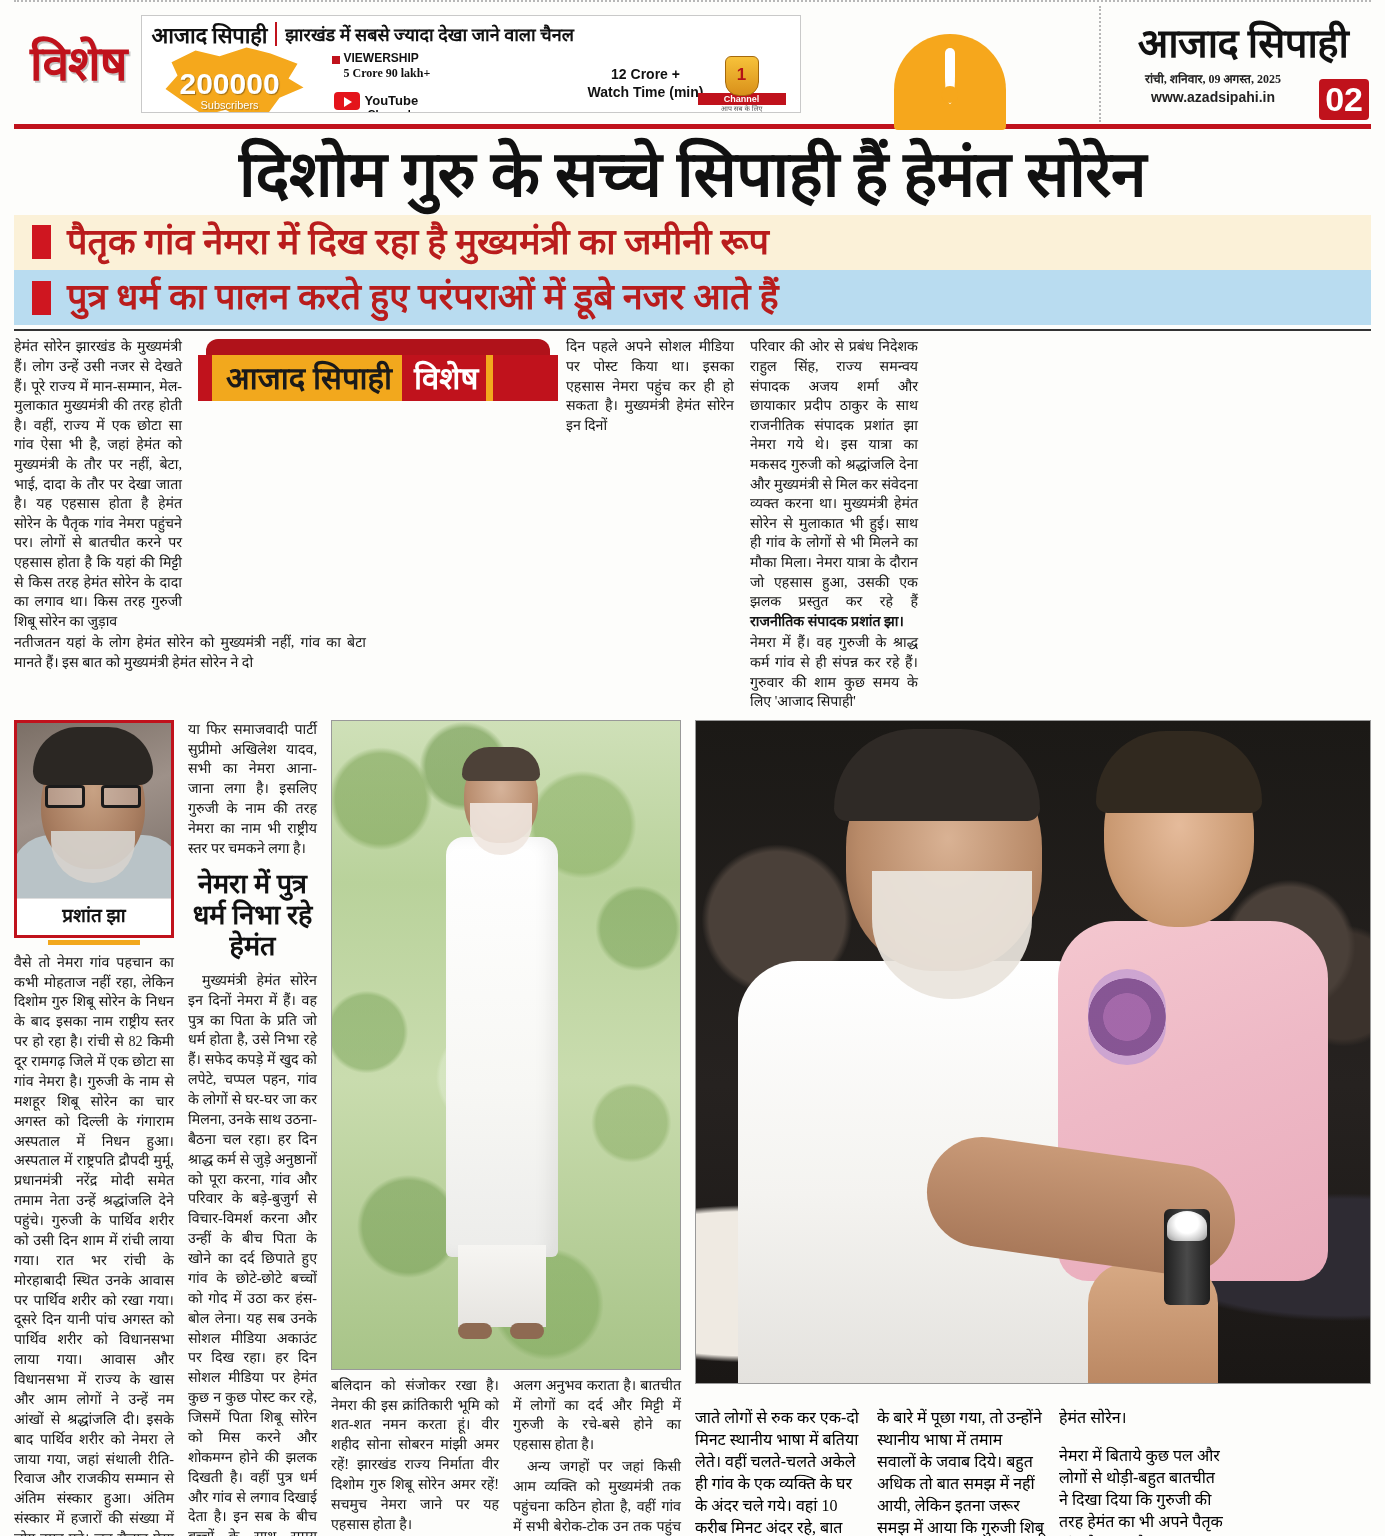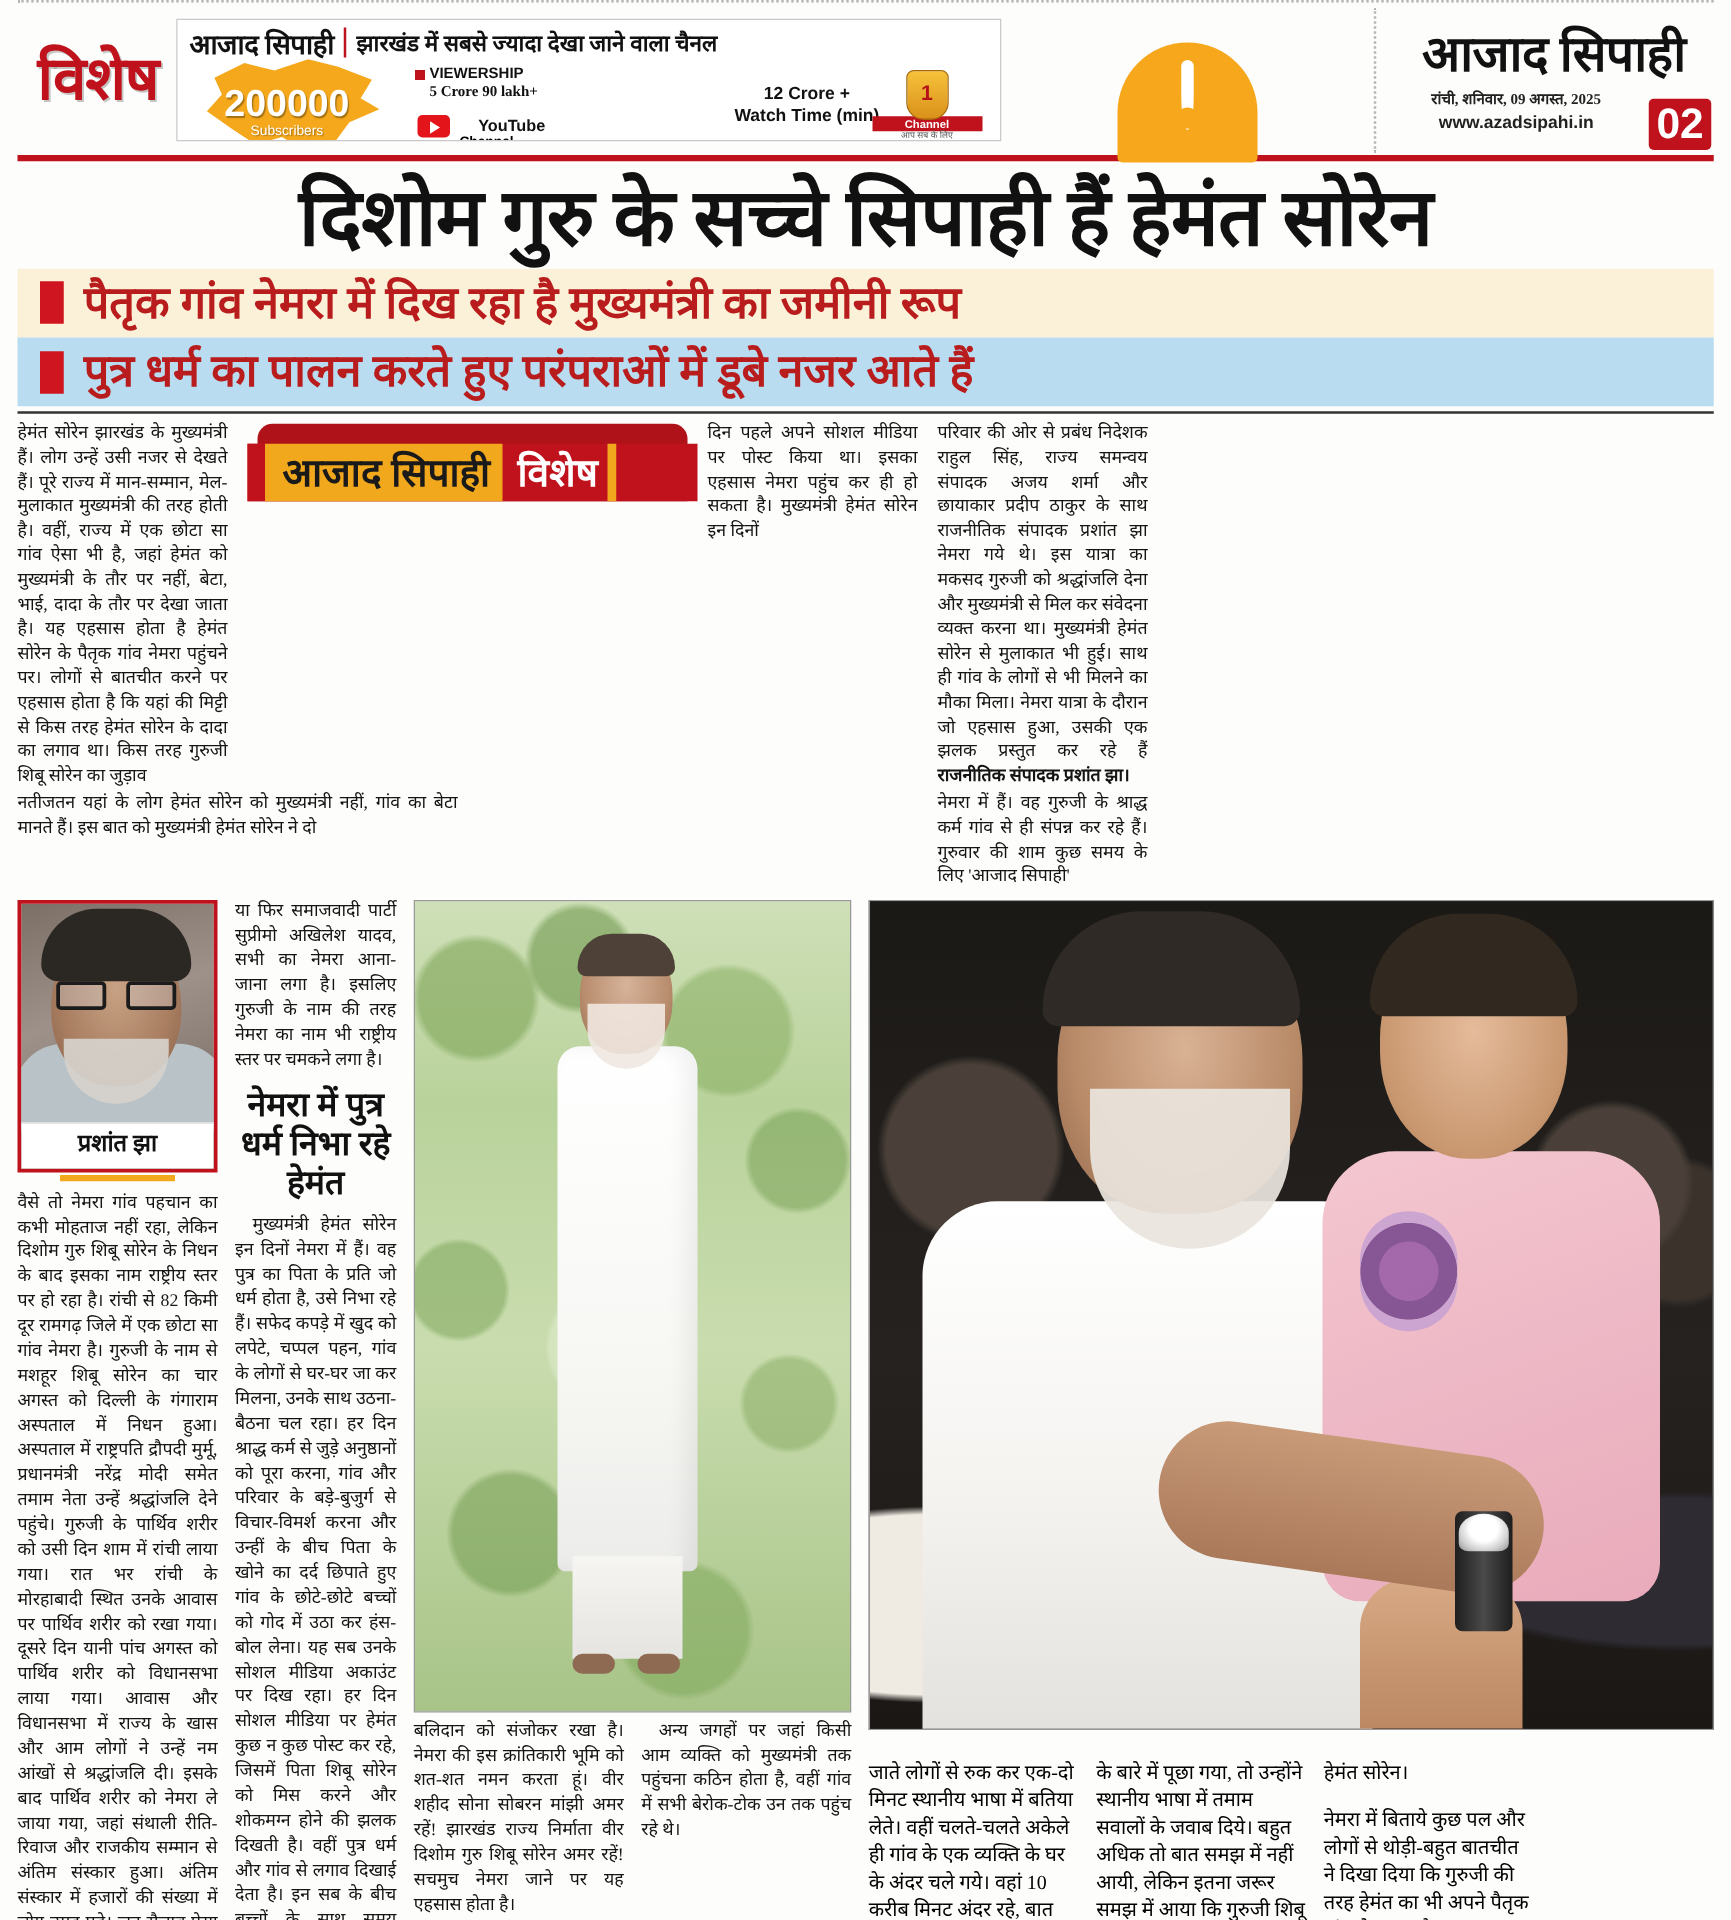--- a/index.html
+++ b/index.html
@@ -127,21 +127,21 @@
   .stat-label { font-size: 12px; font-weight: 700; color: #111; line-height: 1.15;}
   .stat-val { font-size: 12px; font-weight: 700; color: #111; margin-left: 12px; line-height:1.2;}
   .stat-col-b {
     flex: 1;
     text-align: center;
     font-family: "Liberation Sans", sans-serif;
     font-size: 14px; font-weight: 700; color: #111;
     padding-top: 14px; line-height: 1.25;
   }
   .yt-row {
-    display: flex; align-items: center; gap: 23px;
+    display: flex; align-items: center; gap: 5px;
     margin-top: 12px; margin-left: 2px;
   }
   .yt-logo {
     width: 26px; height: 18px; background: #e4141b; border-radius: 4px;
     position: relative;
   }
   .yt-logo::after {
     content:""; position:absolute; left:10px; top:4.5px;
     border-left: 8px solid #fff;
     border-top: 5px solid transparent;
@@ -686,20 +686,21 @@
           <div class="pt-foot l"></div>
           <div class="pt-foot r"></div>
         </div>
       </div>
       <div style="display:flex;gap:14px;">
         <div style="width:168px;">
           <p class="noind">बलिदान को संजोकर रखा है। नेमरा की इस क्रांतिकारी भूमि को शत-शत नमन करता हूं। वीर शहीद सोना सोबरन मांझी अमर रहें! झारखंड राज्य निर्माता वीर दिशोम गुरु शिबू सोरेन अमर रहें! सचमुच नेमरा जाने पर यह एहसास होता है।</p>
 
         </div>
         <div style="width:168px;">
+          <p class="noind">अलग अनुभव कराता है। बातचीत में लोगों का दर्द और मिट्टी में गुरुजी के रचे-बसे होने का एहसास होता है।</p>
           <p>अन्य जगहों पर जहां किसी आम व्यक्ति को मुख्यमंत्री तक पहुंचना कठिन होता है, वहीं गांव में सभी बेरोक-टोक उन तक पहुंच रहे थे।</p>
 
         </div>
       </div>
     </div>
 
     <div style="width:676px;">
       <div class="photo photo-wide">
         <div class="pw-crowd"></div>
         <div class="pw-crowd2"></div>

